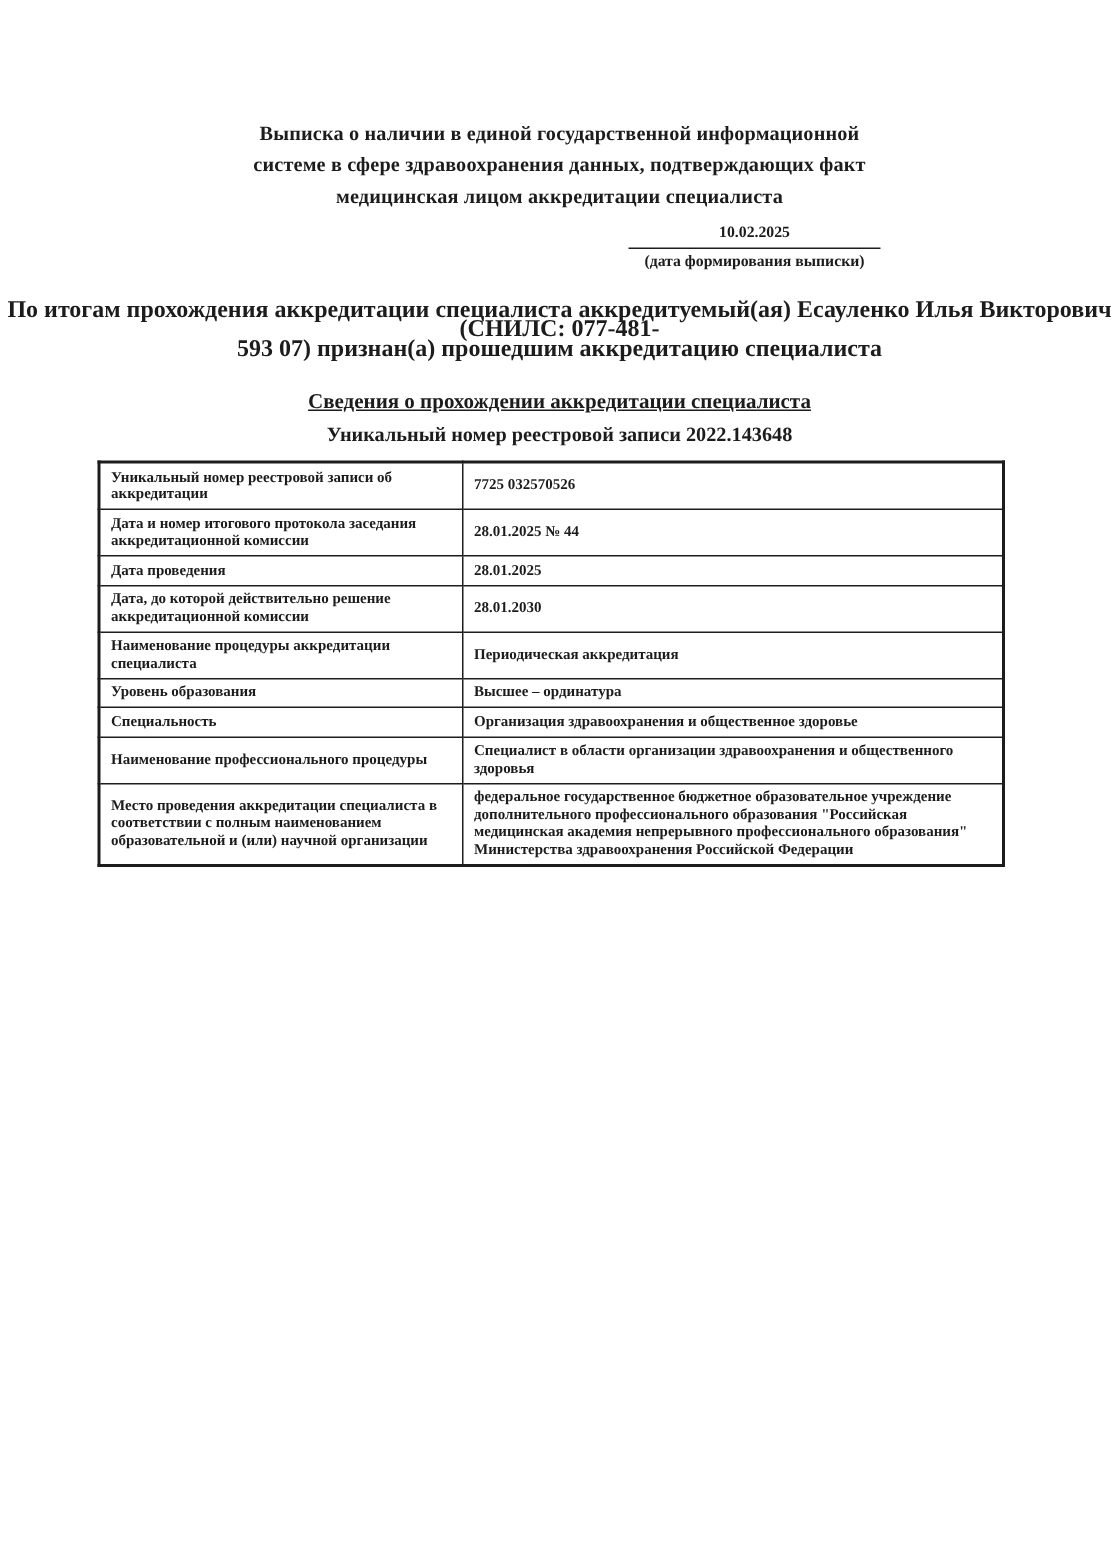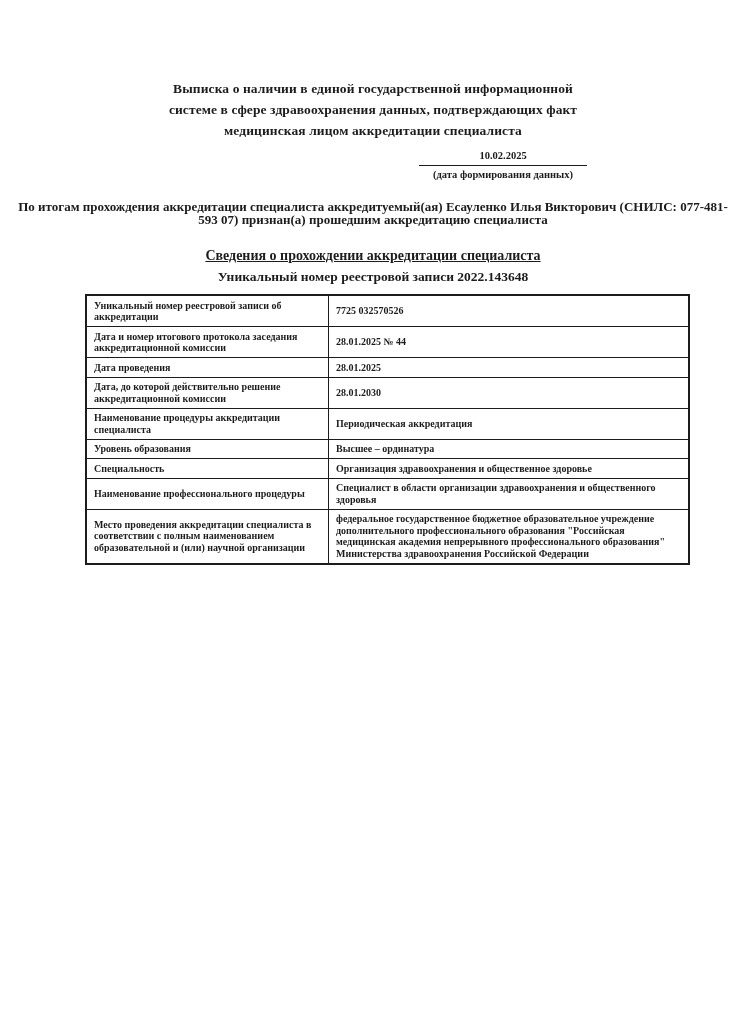--- a/index.html
+++ b/index.html
@@ -33,39 +33,39 @@
     border-bottom: 1.5px solid #1c1c1c;
     padding-bottom: 3px;
   }
   .date-caption {
     text-align: center;
     padding-top: 2px;
   }
   .intro {
     margin-top: 19px;
     text-align: center;
-    font-size: 13px;
+    font-size: 16px;
     line-height: 13px;
   }
   .intro-line { display: block; }
   .section-heading {
     margin-top: 23px;
     text-align: center;
     font-size: 14px;
     line-height: 13px;
     text-decoration: underline;
   }
   .registry-heading {
     margin-top: 6px;
     text-align: center;
     font-size: 13.5px;
     line-height: 17px;
   }
   table.acc-table {
-    margin: 9px 0 0 85px;
+    margin: 9px 0 0 65px;
     width: 572px;
     border-collapse: collapse;
     table-layout: fixed;
     border: 2px solid #1c1c1c;
   }
   table.acc-table td {
     border: 1.5px solid #1c1c1c;
     vertical-align: middle;
     padding: 3.5px 7px;
     font-size: 10px;
@@ -82,21 +82,21 @@
 <div class="page">
 
   <div class="title">
     <span class="title-line">Выписка о наличии в единой государственной информационной</span>
     <span class="title-line">системе в сфере здравоохранения данных, подтверждающих факт</span>
     <span class="title-line">медицинская лицом аккредитации специалиста</span>
   </div>
 
   <div class="date-block">
     <div class="date-value">10.02.2025</div>
-    <div class="date-caption">(дата формирования данных)</div>
+    <div class="date-caption">(дата формирования выписки)</div>
   </div>
 
   <div class="intro">
     <span class="intro-line">По итогам прохождения аккредитации специалиста аккредитуемый(ая) Есауленко Илья Викторович (СНИЛС: 077-481-</span>
     <span class="intro-line">593 07) признан(а) прошедшим аккредитацию специалиста</span>
   </div>
 
   <div class="section-heading">Сведения о прохождении аккредитации специалиста</div>
 
   <div class="registry-heading">Уникальный номер реестровой записи 2022.143648</div>

